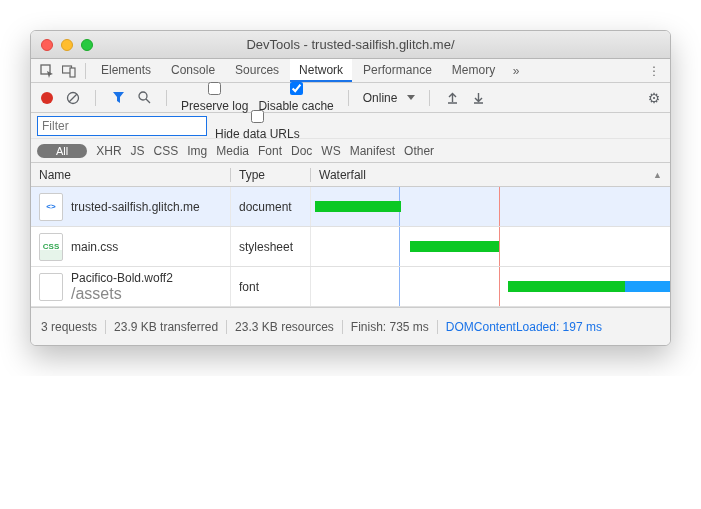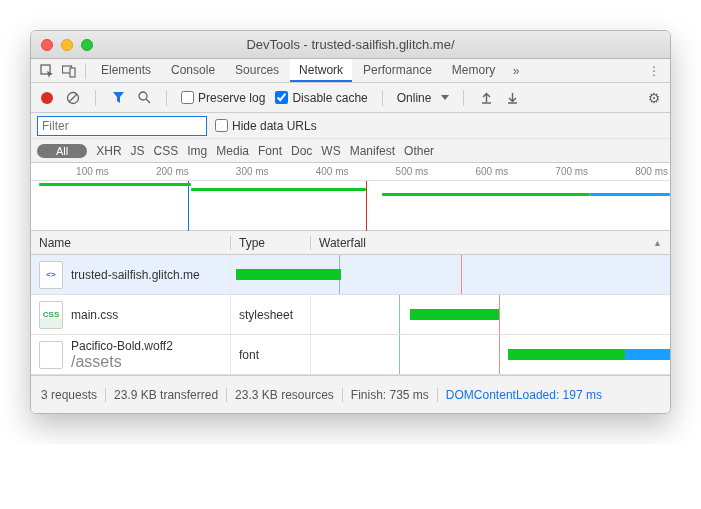--- a/index.html
+++ b/index.html
@@ -15,21 +15,21 @@
   .tabsrow { display:flex; align-items:center; height:24px; border-bottom:1px solid #ccc; background:#f3f3f3; padding:0 6px; gap:2px;}
   .tabsrow .glyph { width:20px; height:20px; display:inline-flex; align-items:center; justify-content:center; color:#666; cursor:pointer;}
   .sep { width:1px; height:16px; background:#ccc; margin:0 4px;}
   .tab { padding:0 9px; height:100%; display:flex; align-items:center; color:#555; cursor:pointer; border-bottom:2px solid transparent; font-size:12px;}
   .tab.active { color:#333; border-bottom:2px solid #1a73e8; background:#fff;}
   .spacer { flex:1; }
   .toolbar { display:flex; align-items:center; height:30px; border-bottom:1px solid #ccc; padding:0 8px; gap:10px; background:#f3f3f3;}
   .rec { width:12px; height:12px; border-radius:50%; background:#d93025; }
   .ico { width:16px; height:16px; display:inline-flex; align-items:center; justify-content:center; color:#5f6368; cursor:pointer;}
   .fico { color:#1a73e8;}
-  .chk { display:flex; align-items:center; gap:4px; font-size:12px; color:#333;}
+  .chk { display:flex; align-items:center; gap:4px; font-size:12px; color:#333;flex-direction:column;}
   .chk input { width:13px; height:13px; }
   .throttle { display:flex; align-items:center; gap:4px; color:#333; }
   .tri { display:inline-block; width:0; height:0; border-left:4px solid transparent; border-right:4px solid transparent; border-top:5px solid #666; margin-left:6px;}
   .filterbar { display:flex; align-items:center; height:26px; border-bottom:1px solid #e4e4e4; padding:4px 6px; gap:8px; background:#f3f3f3;}
   .filterinput { width:170px; height:20px; border:1px solid #1a73e8; padding:0 4px; font-size:12px; color:#999; background:#fff;}
   .typerow { display:flex; align-items:center; height:24px; border-bottom:1px solid #ccc; padding:0 6px; gap:9px; background:#f3f3f3; font-size:12px; color:#555;}
   .typepill { background:#777; color:#fff; border-radius:8px; padding:1px 19px; font-size:11px;}
   .timeline { height:68px; border-bottom:1px solid #ccc; background:#fff; position:relative;}
   .ticks { display:flex; height:18px; border-bottom:1px solid #e0e0e0;}
   .tick { flex:1; font-size:10px; color:#888; display:flex; align-items:center; justify-content:flex-end; padding-right:2px;}
@@ -165,60 +165,41 @@
     <span>CSS</span>
     <span>Img</span>
     <span>Media</span>
     <span>Font</span>
     <span>Doc</span>
     <span>WS</span>
     <span>Manifest</span>
     <span>Other</span>
   </div>
 
-  <div class="timeline">
-    <div class="ticks">
-      <div class="tick">100 ms</div>
-      <div class="tick">200 ms</div>
-      <div class="tick">300 ms</div>
-      <div class="tick">400 ms</div>
-      <div class="tick">500 ms</div>
-      <div class="tick">600 ms</div>
-      <div class="tick">700 ms</div>
-      <div class="tick">800 ms</div>
-    </div>
-    <div class="tlbody">
-      <div class="vline" style="left:24.6%; background:#1a73e8;"></div>
-      <div class="vline" style="left:52.5%; background:#d93025;"></div>
-      <div class="hbar" style="top:2px; left:1.25%; width:23.75%; background:#0bc824;"></div>
-      <div class="hbar" style="top:7px; left:25%; width:27.5%; background:#0bc824;"></div>
-      <div class="hbar" style="top:12px; left:55%; width:32.5%; background:#0bc824;"></div>
-      <div class="hbar" style="top:12px; left:87.5%; width:12.5%; background:#1a9fff;"></div>
-    </div>
-  </div>
 
   <div class="thead">
     <div class="th" style="width:200px;">
         <span>Name</span>
       </div>
     <div class="th" style="width:80px;">
         <span>Type</span>
       </div>
     <div class="th" style="flex:1;">
         <span>Waterfall</span>
         <span class="sortarrow">▲</span>
       </div>
   </div>
 
   <div>
     <div class="row sel">
       <div class="td" style="width:200px;">
         <span class="ficon" style="color:#1a73e8;">&lt;&gt;</span>
         <span>trusted-sailfish.glitch.me</span>
       </div>
+      <div class="td" style="width:80px;">document</div>
       <div class="td wfcell">
         <div class="vline2" style="left:24.6%; background:#8ab4f8;"></div>
         <div class="vline2" style="left:52.5%; background:#f28b82;"></div>
         <div class="wfbar" style="left:1.25%; width:23.75%;"></div>
       </div>
     </div>
     <div class="row">
       <div class="td" style="width:200px;">
         <span class="ficon" style="color:#34a853; background:linear-gradient(#fff 60%,#e6f4ea 60%);">CSS</span>
         <span>main.css</span>

